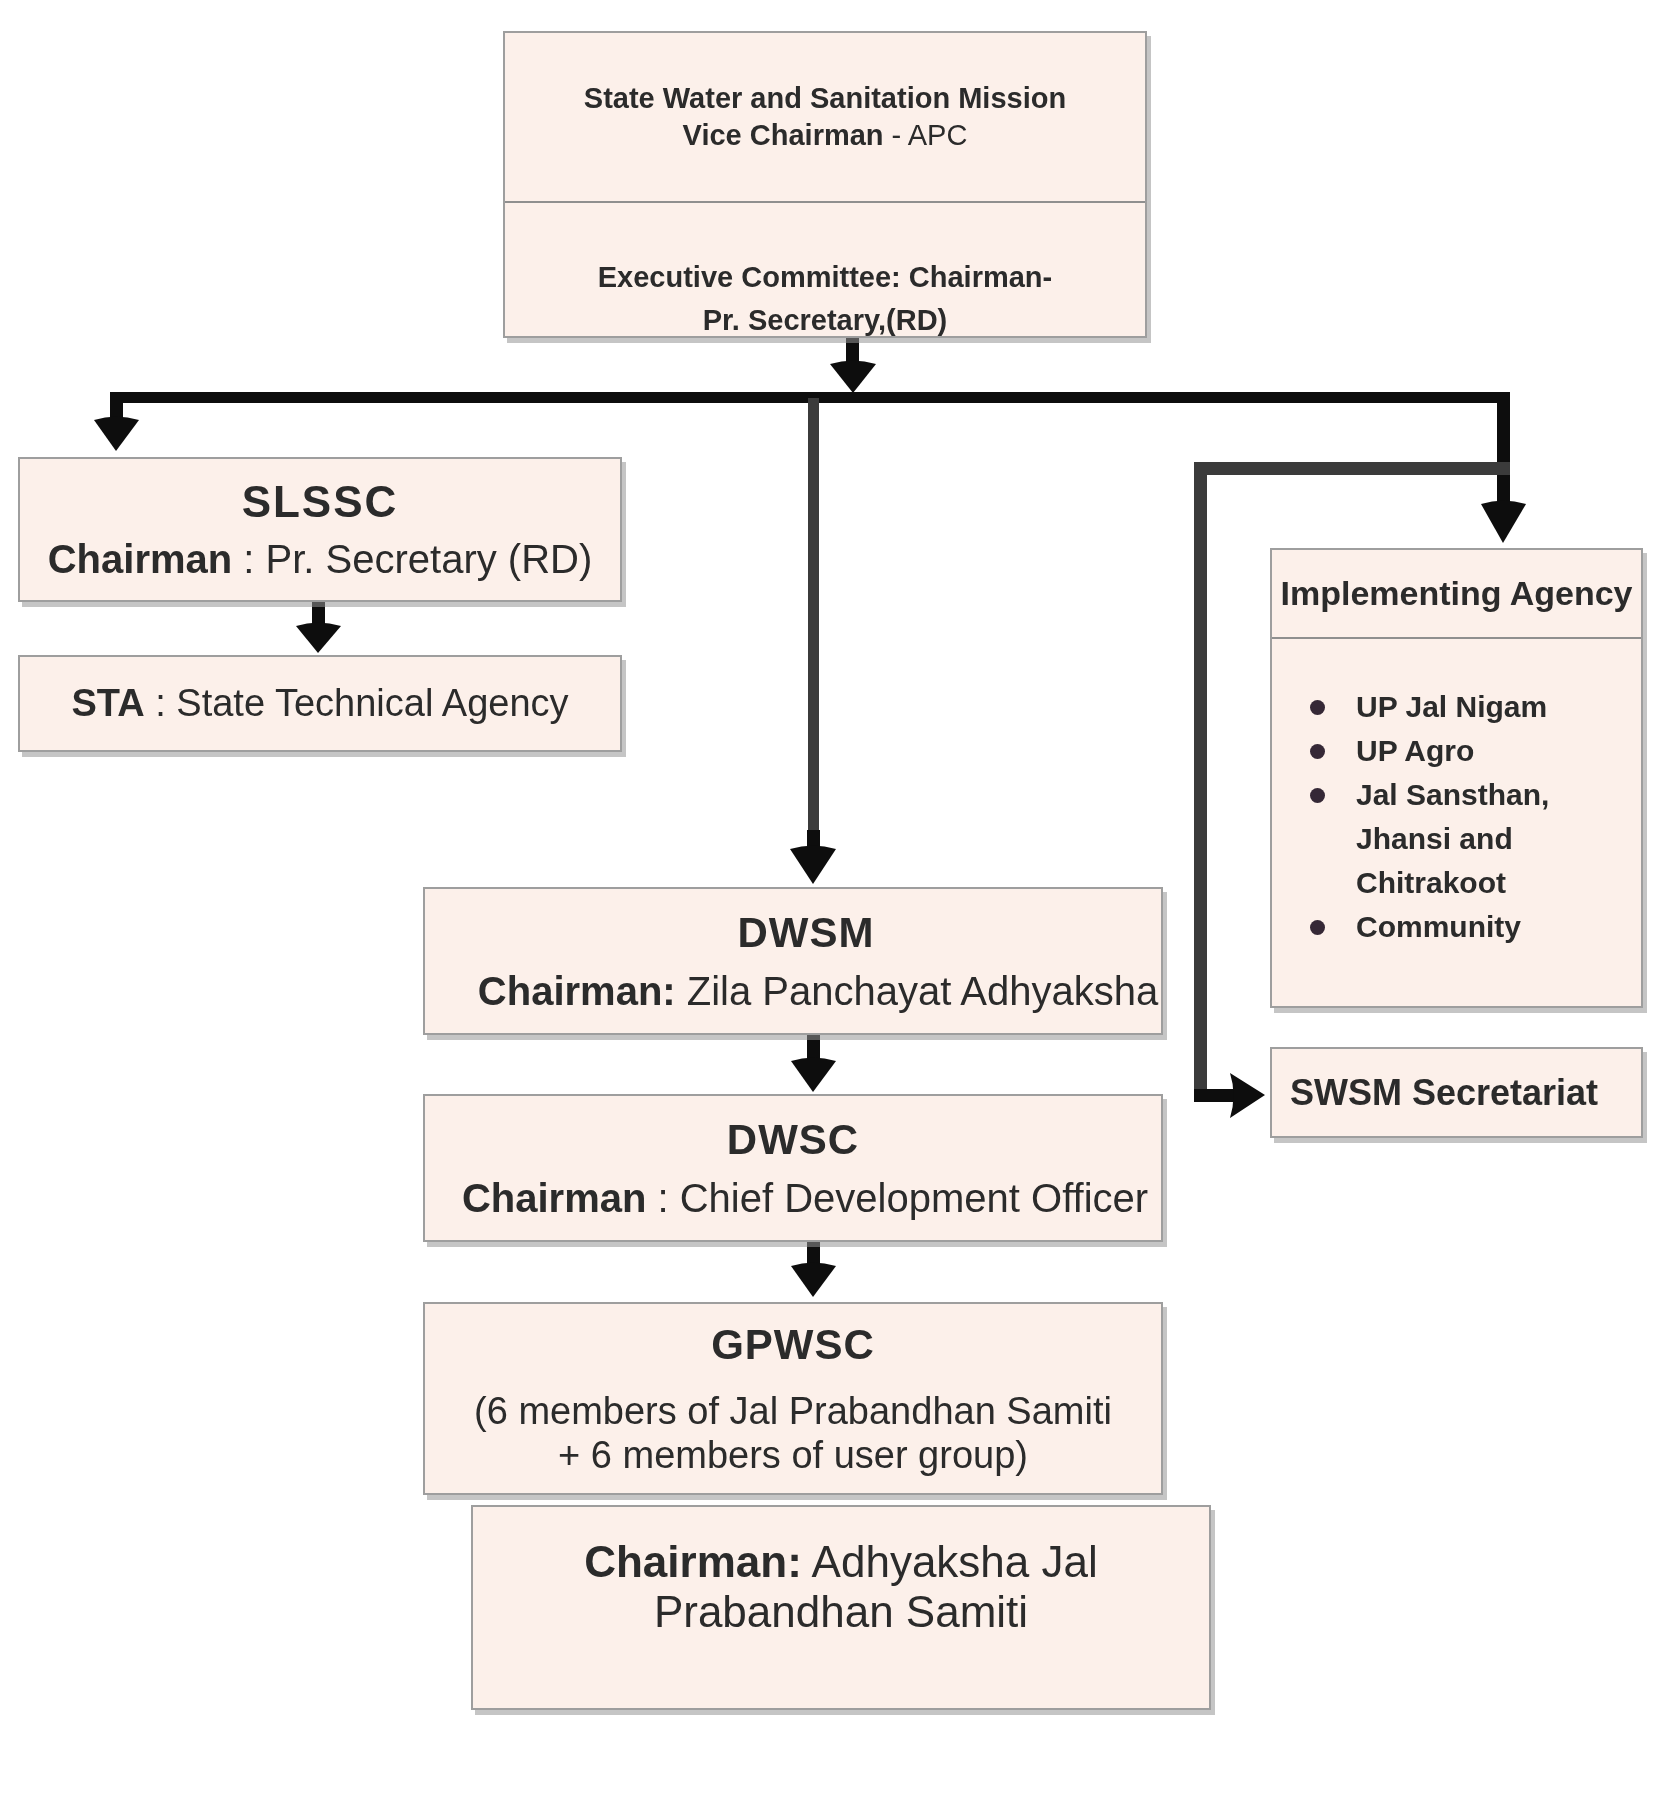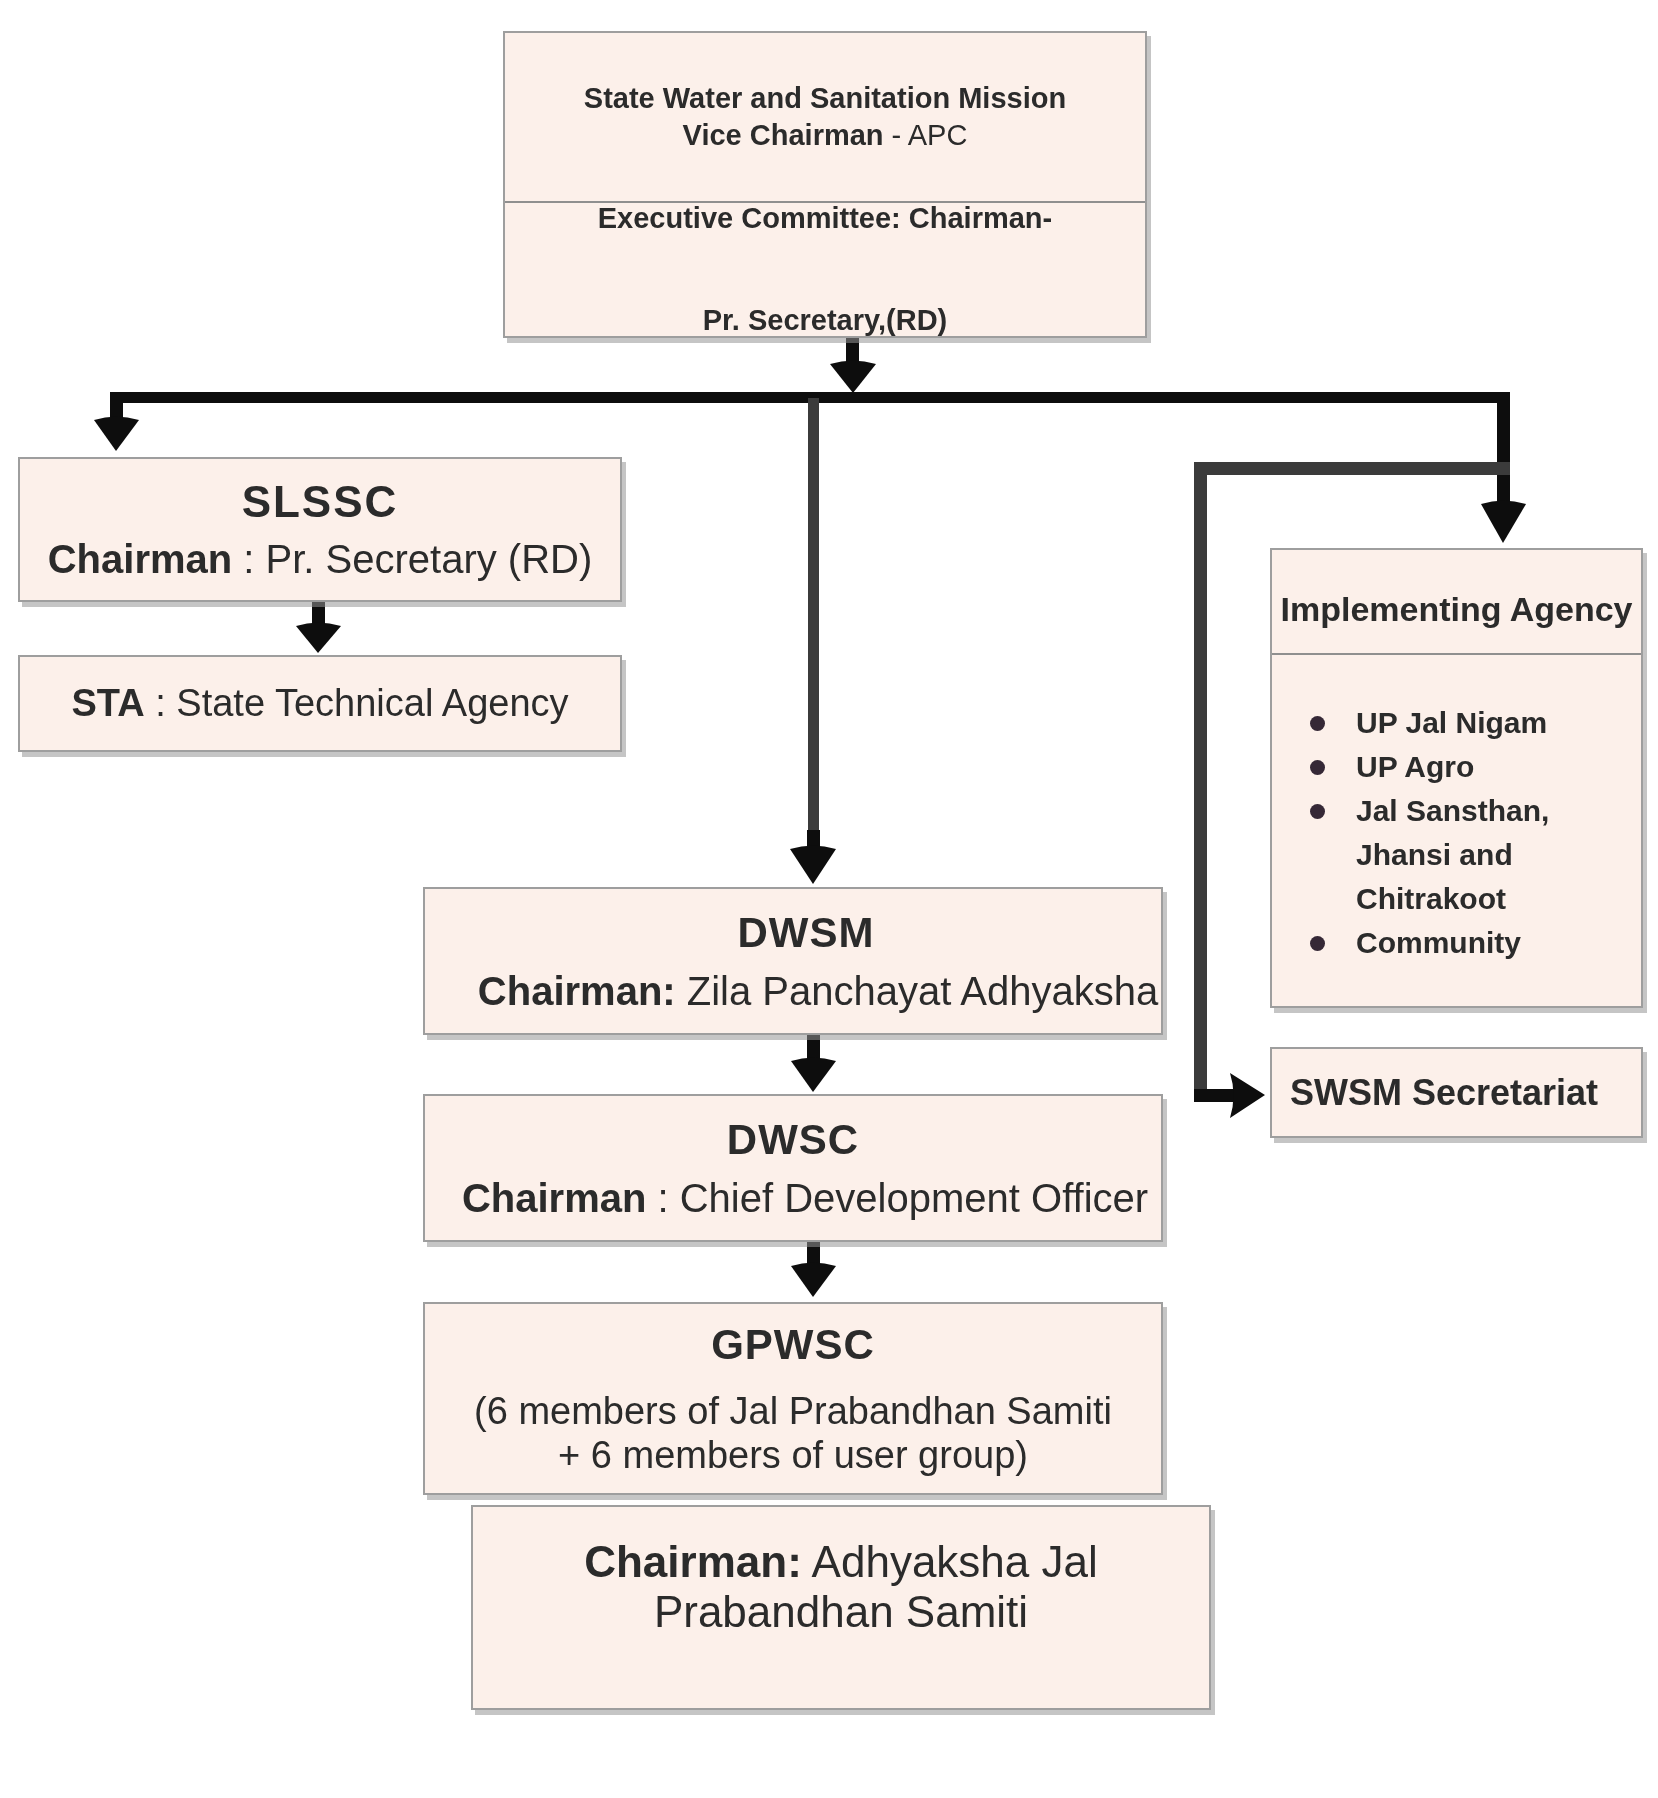--- a/index.html
+++ b/index.html
@@ -17,21 +17,21 @@
     border:2px solid #9e9e9e;
     box-shadow:4px 5px 0 rgba(150,150,150,0.55);
     box-sizing:border-box;
     text-align:center;
   }
   .b{font-weight:bold;}
   
   .top-box{left:503px;top:31px;width:644px;height:307px;}
   .top-apex{height:170px;border-bottom:2px solid #8f8f8f;box-sizing:border-box;
     display:flex;flex-direction:column;justify-content:center;gap:6px;font-size:29px;line-height:31px;}
-  .top-exec{height:133px;display:flex;flex-direction:column;justify-content:space-between;gap:12px;
+  .top-exec{height:133px;display:flex;flex-direction:column;justify-content:flex-end;gap:12px;
     font-size:29px;line-height:31px;font-weight:bold;}
   
   .slssc-box{left:18px;top:457px;width:604px;height:145px;
     display:flex;flex-direction:column;justify-content:center;gap:10px;}
   .slssc-title{font-size:44px;font-weight:bold;letter-spacing:2px;}
   .slssc-line{font-size:40px;}
   .sta-box{left:18px;top:655px;width:604px;height:97px;
     display:flex;align-items:center;justify-content:center;font-size:38px;}
   
   .dwsm-box{left:423px;top:887px;width:740px;height:148px;
@@ -42,21 +42,21 @@
   .mid-line{font-size:40px;margin-left:24px;}
   .gpwsc-box{left:423px;top:1302px;width:740px;height:193px;
     display:flex;flex-direction:column;justify-content:center;gap:20px;}
   .gpwsc-sub{font-size:38px;line-height:44px;}
   .gpwsc-chair-box{left:423px;top:1505px;width:740px;height:205px;
     padding-top:30px;font-size:44px;line-height:50px;margin-left:48px;}
   
   .impl-box{left:1270px;top:548px;width:373px;height:460px;text-align:left;}
   .impl-header{height:89px;border-bottom:2px solid #8f8f8f;box-sizing:border-box;
     display:flex;align-items:center;justify-content:center;
-    font-size:34px;font-weight:bold;margin-top:16px;}
+    font-size:34px;font-weight:bold;}
   .impl-list{list-style:none;margin:0;padding:46px 14px 0 36px;}
   .impl-list li{
     position:relative;padding-left:48px;
     font-size:30px;font-weight:bold;line-height:44px;
   }
   .impl-list li::before{
     content:'';position:absolute;left:2px;top:15px;
     width:15px;height:15px;border-radius:50%;background:#352836;
   }
   .swsm-box{left:1270px;top:1047px;width:373px;height:91px;

